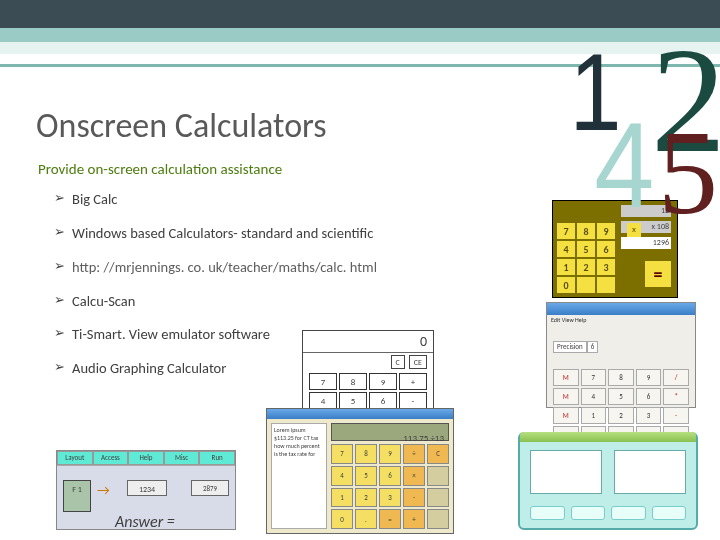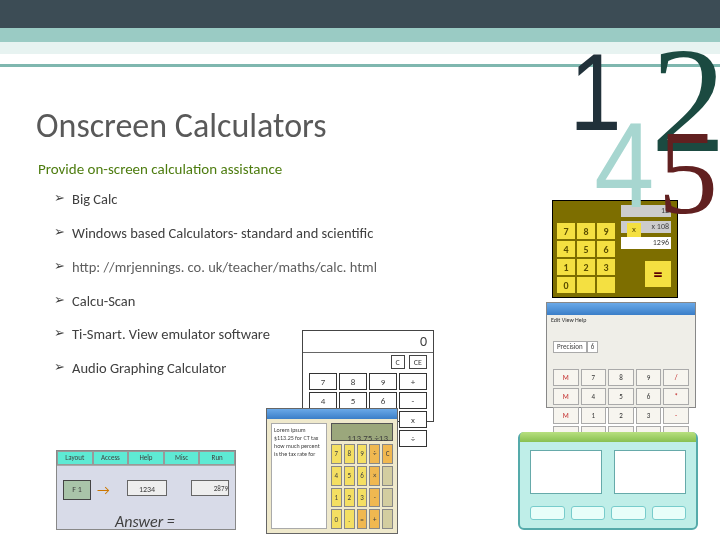--- a/index.html
+++ b/index.html
@@ -113,29 +113,29 @@
   .calc-win .kb span.r { color:#c02020;}
 
   .calc-scan {
     position: absolute; left: 56px; bottom: 10px;
     width: 180px; height: 80px;
     background:#e4e4e4; border:1px solid #888;
   }
   .calc-scan .tabs{display:flex; height:14px;}
   .calc-scan .tabs span{flex:1;border:1px solid #999;background:#5eead4;font-size:7px;text-align:center;line-height:12px;}
   .calc-scan .body{position:relative;height:64px;background:#d8dbe8;border-top:1px solid #aaa;}
-  .calc-scan .f1{position:absolute;left:6px;top:14px;width:28px;height:20px;border:1px solid #444;background:#a9c4a9;font-size:8px;text-align:center;line-height:16px;}
+  .calc-scan .f1{position:absolute;left:6px;top:14px;width:28px;height:32px;border:1px solid #444;background:#a9c4a9;font-size:8px;text-align:center;line-height:16px;}
   .calc-scan .arrow{position:absolute;left:40px;top:16px;font-size:14px;color:#cc7700;}
   .calc-scan .val{position:absolute;left:70px;top:14px;width:40px;height:16px;border:1px solid #666;background:#eee;font-size:8px;text-align:center;line-height:16px;}
-  .calc-scan .res{position:absolute;right:6px;top:14px;width:38px;height:16px;border:1px solid #666;background:#eee;font-size:7px;text-align:right;line-height:16px;}
+  .calc-scan .res{position:absolute;right:6px;top:14px;width:38px;height:16px;border:1px solid #666;background:#eee;font-size:7px;text-align:center;line-height:16px;}
   .calc-scan .ans{position:absolute;left:58px;top:46px;font-size:16px;font-style:italic;}
 
   .calc-ti {
     position: absolute; left: 266px; bottom: 6px;
-    width: 132px; height: 126px;
+    width: 188px; height: 126px;
     background:#efe9cc; border:1px solid #666;
   }
   .calc-ti .bar{height:10px;background:linear-gradient(#6aa9e8,#3a7ec8);}
   .calc-ti .inner{display:flex;height:114px;}
   .calc-ti .left{width:56px;background:#fff;border:1px solid #aaa;margin:4px;font-size:6px;padding:2px;}
   .calc-ti .kp{flex:1;margin:4px 4px 4px 0;display:flex;flex-direction:column;}
   .calc-ti .disp{height:18px;background:#9ba77c;border:1px solid #555;font-size:9px;text-align:right;padding:8px 4px;}
   .calc-ti .g{flex:1;display:grid;grid-template-columns:repeat(5,1fr);gap:2px;margin-top:3px;}
   .calc-ti .g span{background:#d3cda0;border:1px solid #888;font-size:7px;text-align:center;display:flex;align-items:center;justify-content:center;}
   .calc-ti .g span.y{background:#f4df62;}

